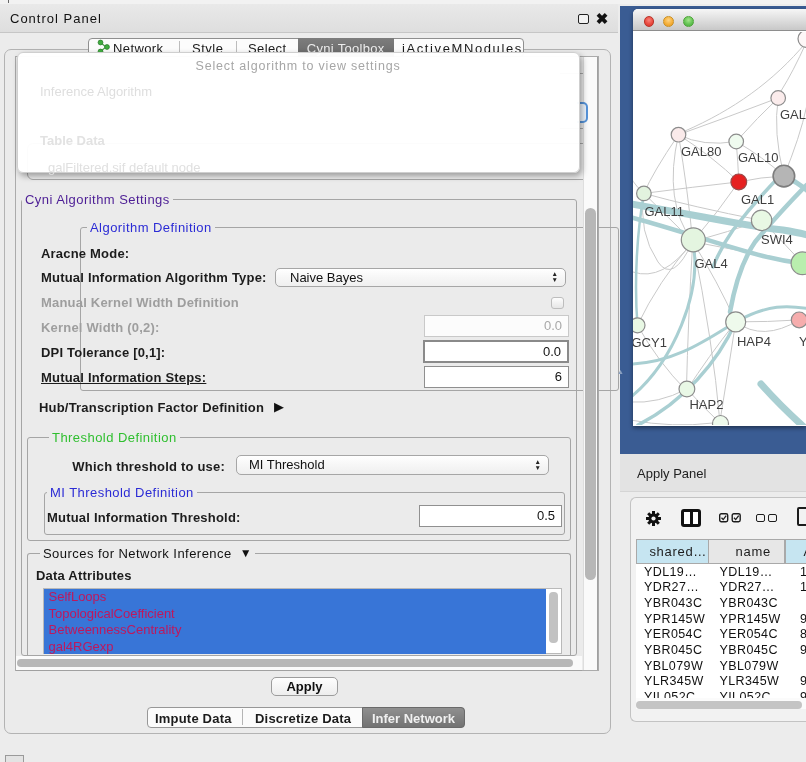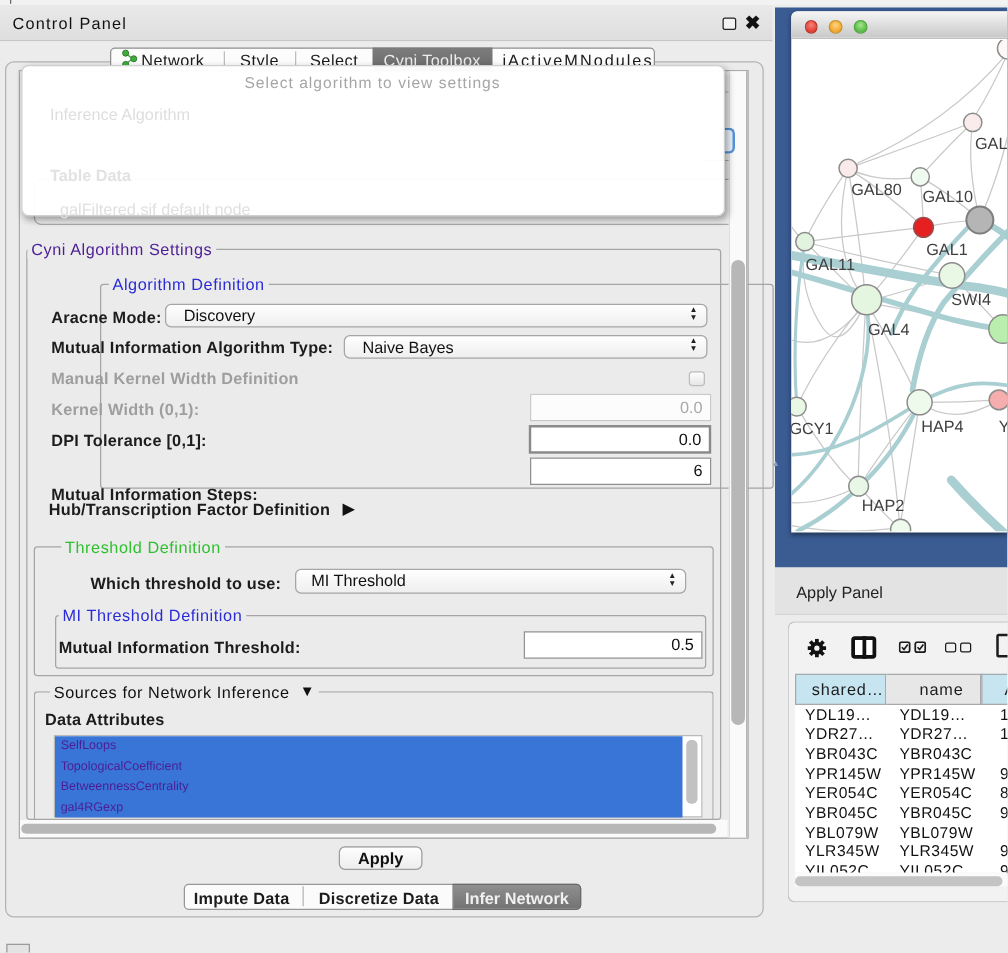--- a/index.html
+++ b/index.html
@@ -38,30 +38,29 @@
 <div class="abs" style="left:27px;top:143px;width:567px;height:37px;border:1px solid #a8a8a8;border-radius:6px;background:#ededed;"></div>
 
 <div class="grp" style="left:21px;top:199px;width:556px;height:457px;">
   <span style="left:0px;color:#4c1d95;">Cyni Algorithm Settings</span>
 </div>
 
 <div class="grp" style="left:32px;top:227px;width:539px;height:164px;margin-left:48px;">
   <span style="left:6px;color:#2b2bd5;">Algorithm Definition</span>
 </div>
 <div class="abs lbl" style="left:41px;top:246px;">Aracne Mode:</div>
-<div class="abs combo" style="left:132px;top:242.5px;width:434px;height:19px;line-height:17px;padding-left:14px;">Discovery<span class="carets">▲<br>▼</span></div>
 <div class="abs lbl" style="left:41px;top:270px;">Mutual Information Algorithm Type:</div>
 <div class="abs combo" style="left:275px;top:267.5px;width:291px;height:19px;line-height:17px;padding-left:14px;">Naive Bayes<span class="carets">▲<br>▼</span></div>
 <div class="abs glbl" style="left:41px;top:295px;">Manual Kernel Width Definition</div>
 <div class="abs" style="left:551px;top:296.5px;width:13px;height:12px;border:1px solid #bdbdbd;border-radius:3px;background:linear-gradient(#fdfdfd,#e6e6e6);"></div>
-<div class="abs glbl" style="left:41px;top:320px;">Kernel Width (0,1):</div>
+<div class="abs glbl" style="left:41px;top:320px;">Kernel Width (0,2):</div>
 <div class="abs tfield" style="left:424px;top:315px;width:145px;height:22px;line-height:20px;border:1px solid #c9c9c9;color:#a8a8a8;background:#fcfcfc;">0.0</div>
 <div class="abs lbl" style="left:41px;top:345px;">DPI Tolerance [0,1]:</div>
 <div class="abs tfield" style="left:423px;top:340px;width:146px;height:23px;line-height:19px;border:2px solid #8a8a8a;">0.0</div>
-<div class="abs lbl" style="left:41px;top:388px;">Mutual Information Steps:</div>
+<div class="abs lbl" style="left:41px;top:370px;text-decoration:underline;">Mutual Information Steps:</div>
 <div class="abs tfield" style="left:424px;top:366px;width:145px;height:22px;line-height:19px;border:1.5px solid #8f8f8f;">6</div>
 
 <div class="abs lbl" style="left:39px;top:400px;">Hub/Transcription Factor Definition</div>
 <div class="abs" style="left:274px;top:399px;font-size:13px;color:#111;">▶</div>
 
 <div class="grp" style="left:27px;top:437px;width:544px;height:104px;">
   <span style="left:21px;color:#2fbf2f;">Threshold Definition</span>
 </div>
 <div class="abs lbl" style="left:60px;top:459px;width:165px;text-align:right;">Which threshold to use:</div>
 <div class="abs combo" style="left:236px;top:454.5px;width:313px;height:20px;line-height:18px;padding-left:12px;">MI Threshold<span class="carets">▲<br>▼</span></div>
@@ -70,21 +69,21 @@
 </div>
 <div class="abs lbl" style="left:47px;top:510px;">Mutual Information Threshold:</div>
 <div class="abs tfield" style="left:419px;top:504.5px;width:143px;height:22px;line-height:19px;border:1.5px solid #909090;">0.5</div>
 
 <div class="grp" style="left:27px;top:553px;width:544px;height:103px;border-bottom:none;border-bottom-left-radius:0;border-bottom-right-radius:0;">
   <span style="left:12px;color:#111;">Sources for Network Inference &nbsp;<span style="font-size:12px;position:relative;top:-1px;">▼</span></span>
 </div>
 <div class="abs lbl" style="left:36px;top:568px;">Data Attributes</div>
 <div class="abs" style="left:43px;top:588px;width:519px;height:66px;background:#ffffff;border:1px solid #b9b9b9;"></div>
 <div class="abs" style="left:43.5px;top:588.5px;width:502px;height:65.5px;background:#3875d7;"></div>
-<div class="abs" style="left:48.5px;top:589px;width:400px;font-size:10px;color:#4c1d95;line-height:16.55px;white-space:nowrap;">SelfLoops<br>TopologicalCoefficient<br>BetweennessCentrality<br>gal4RGexp</div>
+<div class="abs" style="left:48.5px;top:589px;width:400px;font-size:13px;color:#be185d;line-height:16.55px;white-space:nowrap;">SelfLoops<br>TopologicalCoefficient<br>BetweennessCentrality<br>gal4RGexp</div>
 <div class="abs" style="left:549px;top:592px;width:8.5px;height:51px;border-radius:4px;background:#c2c2c2;"></div>
 
 <div class="abs" style="left:582.5px;top:57px;width:15.5px;height:613px;background:#fafafa;border-right:1px solid #a0a0a0;border-left:1px solid #dedede;"></div>
 <div class="abs" style="left:585px;top:208px;width:10.5px;height:372px;border-radius:5.5px;background:#b7b7b7;"></div>
 <div class="abs" style="left:16px;top:655.5px;width:566px;height:15px;background:#fafafa;border-bottom:1px solid #a0a0a0;"></div>
 <div class="abs" style="left:17px;top:658.5px;width:556px;height:8.5px;border-radius:4.5px;background:#b7b7b7;"></div>
 
 <div class="abs" style="left:271px;top:676.5px;width:67px;height:19.5px;border:1px solid #9c9c9c;border-radius:5px;background:linear-gradient(#fefefe,#ededed);font-size:13px;font-weight:600;color:#111;text-align:center;line-height:18px;">Apply</div>
 
 <div class="abs" style="left:146.5px;top:706.5px;width:318.5px;height:21.5px;border:1px solid #979797;border-radius:4px;background:#fbfbfb;"></div>

